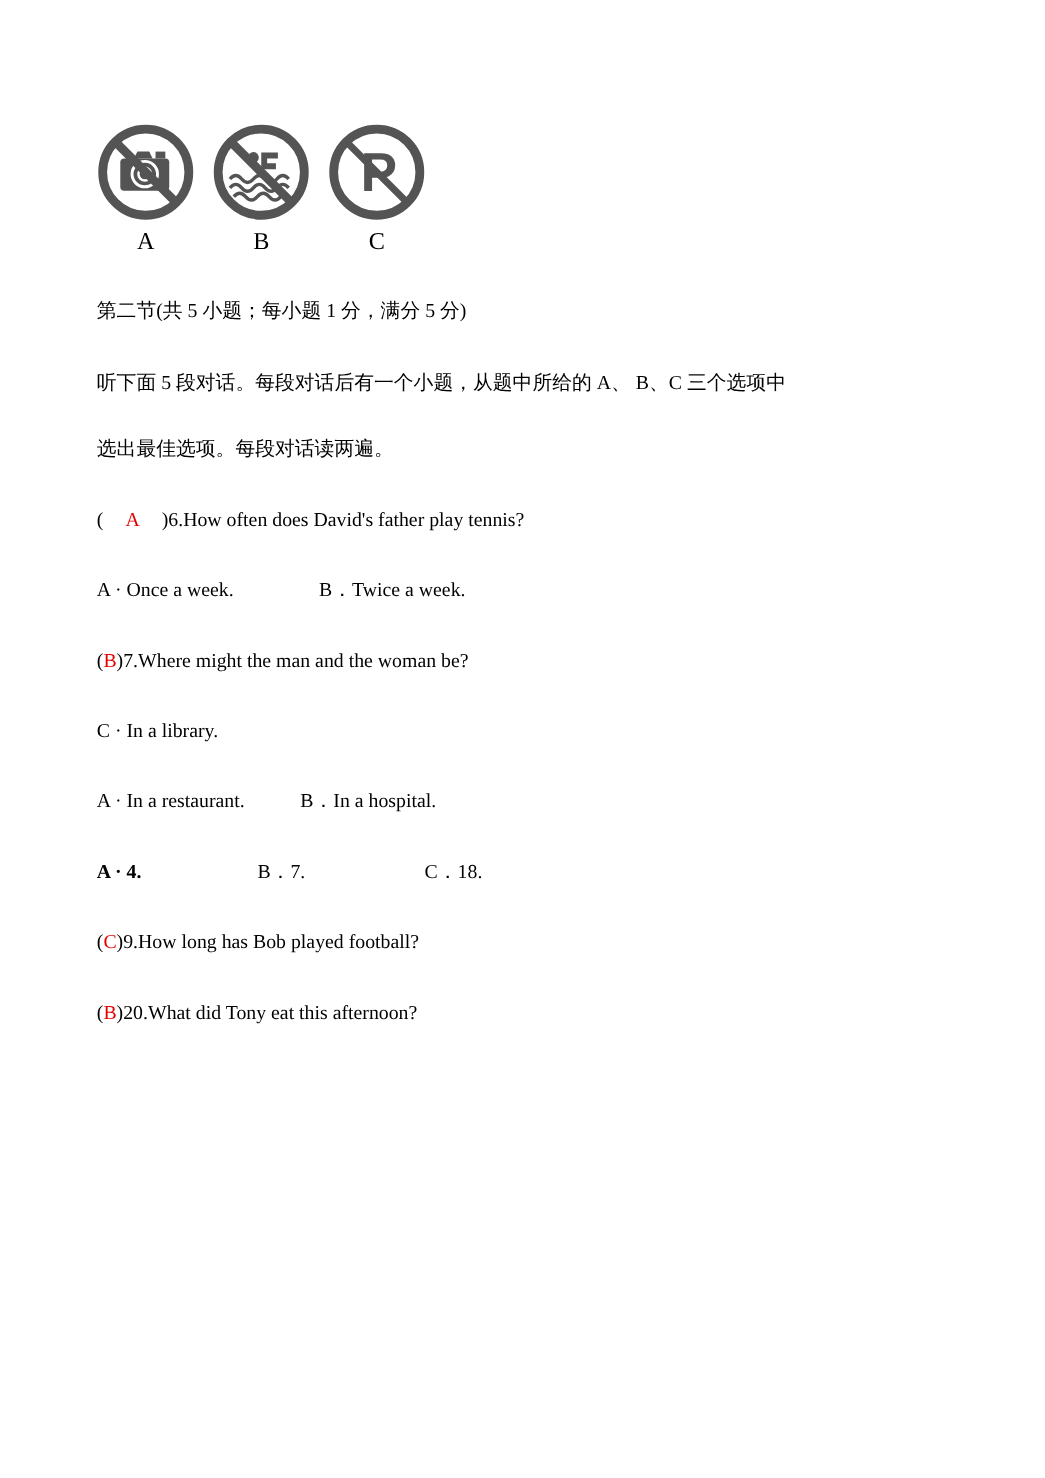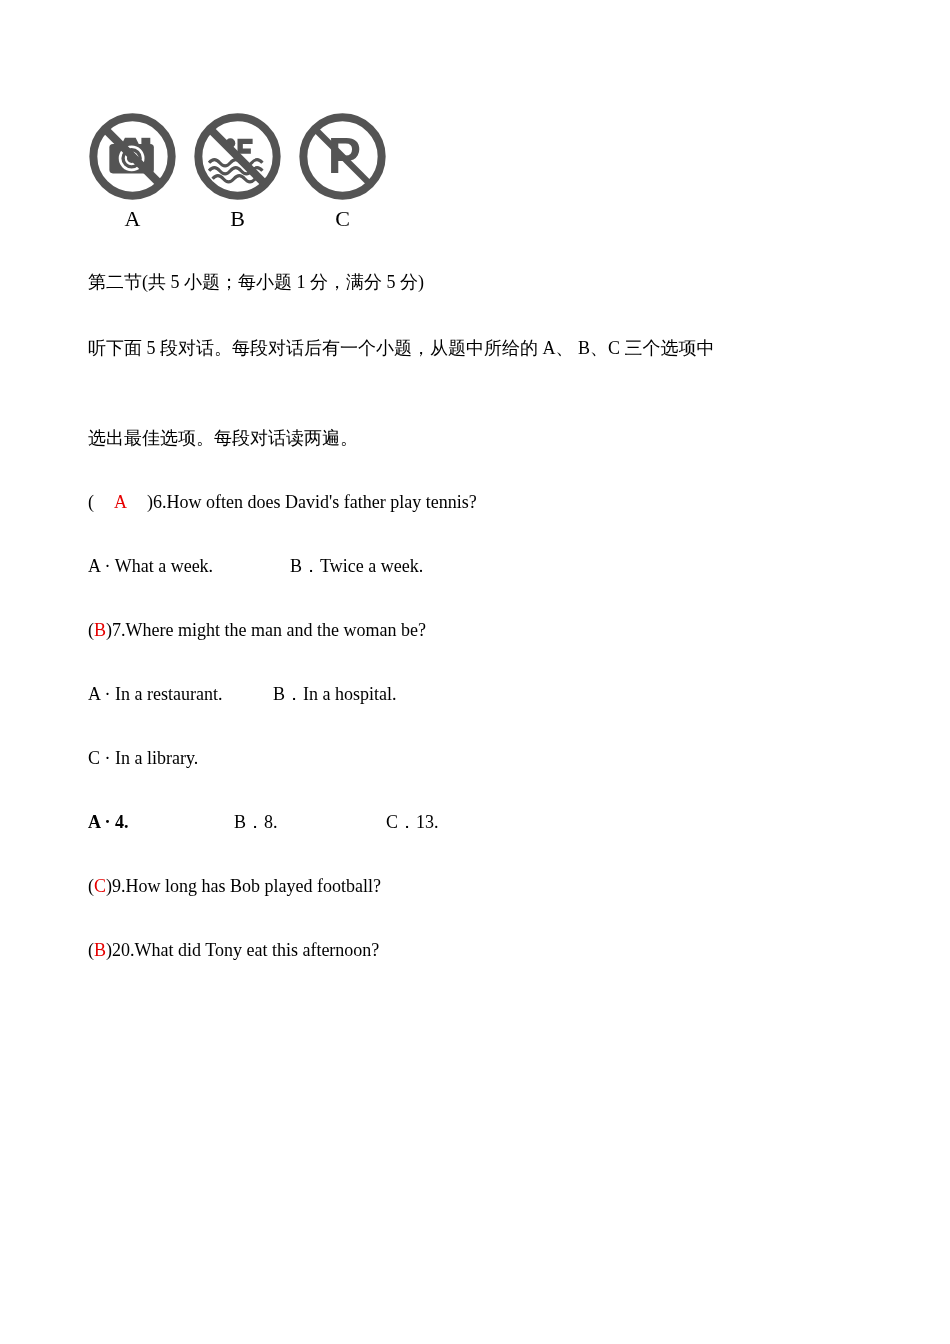--- a/index.html
+++ b/index.html
@@ -16,21 +16,21 @@
   
   .signs-row{display:flex;gap:16px;padding-top:112px;}
   .sign{width:89px;height:89px;display:block;}
   .sign svg{width:89px;height:89px;display:block;}
   .sign-labels{display:flex;gap:16px;margin-top:4px;}
   .sign-label{width:89px;text-align:center;font-size:22px;line-height:28px;}
 
   
   .tline{font-size:18px;line-height:36px;white-space:nowrap;margin:0 0 28px 0;}
   .heading{margin-top:31px;margin-bottom:30px;}
-  .instr1{margin-bottom:54px;}
+  .instr1{margin-bottom:24px;}
   .instr2{}
 
   .ans{font-weight:normal;}
   .wide .ans{padding:0 20px;}
 
   .opt-cell{display:inline-block;min-width:0;vertical-align:top;}
   .w202{min-width:202px;}
   .w185{min-width:185px;}
   .w146{min-width:146px;font-weight:bold;}
   .w152{min-width:152px;}
@@ -80,35 +80,35 @@
     </div>
 
     <div class="tline heading">第二节(共 5 小题；每小题 1 分，满分 5 分)</div>
     <div class="tline instr1">听下面 5 段对话。每段对话后有一个小题，从题中所给的 A、 B、C 三个选项中</div>
     <div class="tline instr2">选出最佳选项。每段对话读两遍。</div>
 
     <div class="tline wide">
       <span>(</span><span class="ans" style="color: rgb(230, 0, 0);">A</span><span>)</span><span>6.How often does David's father play tennis?</span>
     </div>
     <div class="tline">
-      <span class="opt-cell w202">A · What a week.</span><span class="opt-cell">B．Twice a week.</span>
+      <span class="opt-cell w202">A · Once a week.</span><span class="opt-cell">B．Twice a week.</span>
     </div>
 
     <div class="tline">
       <span>(</span><span class="ans" style="color: rgb(230, 0, 0);">B</span><span>)</span><span>7.Where might the man and the woman be?</span>
     </div>
     <div class="tline">
-      <span class="opt-cell w185">A · In a restaurant.</span><span class="opt-cell">B．In a hospital.</span>
+      <span class="opt-cell">C · In a library.</span>
     </div>
     <div class="tline">
-      <span class="opt-cell">C · In a library.</span>
+      <span class="opt-cell w185">A · In a restaurant.</span><span class="opt-cell">B．In a hospital.</span>
     </div>
 
     <div class="tline">
-      <span class="opt-cell w146">A · 4.</span><span class="opt-cell w152">B．8.</span><span class="opt-cell">C．13.</span>
+      <span class="opt-cell w146">A · 4.</span><span class="opt-cell w152">B．7.</span><span class="opt-cell">C．18.</span>
     </div>
 
     <div class="tline">
       <span>(</span><span class="ans" style="color: rgb(230, 0, 0);">C</span><span>)</span><span>9.How long has Bob played football?</span>
     </div>
 
     <div class="tline">
       <span>(</span><span class="ans" style="color: rgb(230, 0, 0);">B</span><span>)</span><span>20.What did Tony eat this afternoon?</span>
     </div>
 

